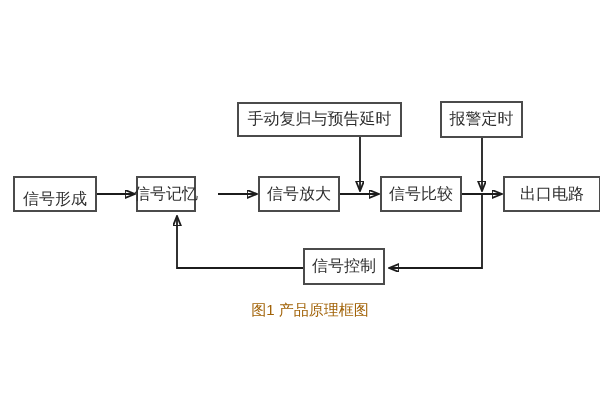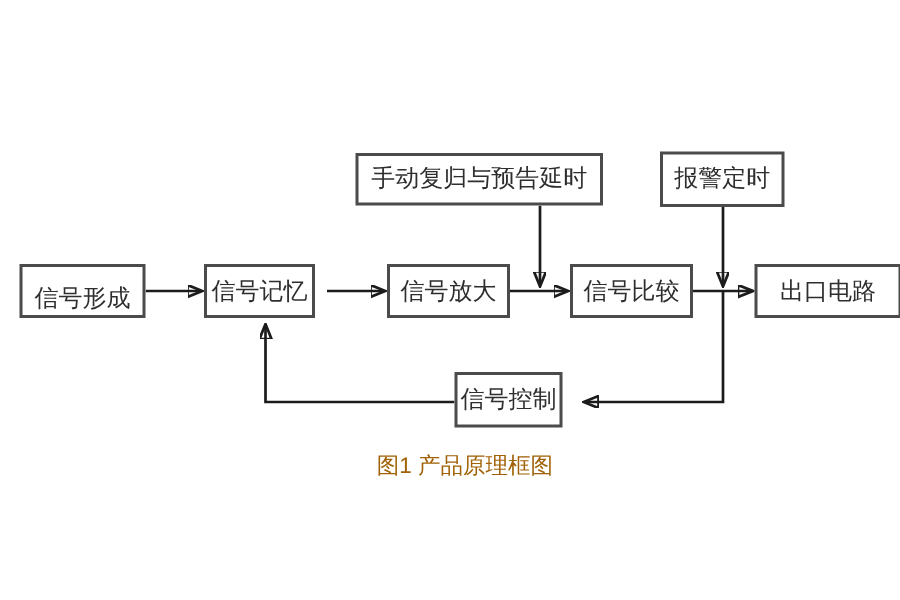--- a/index.html
+++ b/index.html
@@ -16,27 +16,27 @@
     position:absolute;
     box-sizing:border-box;
     border:2px solid #4b4b4b;
     background:#ffffff;
     display:flex;align-items:center;justify-content:center;
     font-size:16px;color:#2e2e2e;
     white-space:nowrap;
     z-index:2;
   }
   .node-signal-formation     {left:13px; top:176px;width:84px; height:36px;align-items:flex-end;}
-  .node-signal-memory        {left:136px;top:176px;width:74px; height:36px;}
+  .node-signal-memory        {left:136px;top:176px;width:60px; height:36px;}
   .node-signal-amplification {left:258px;top:176px;width:82px; height:36px;}
   .node-signal-comparison    {left:380px;top:176px;width:82px; height:36px;}
   .node-output-circuit       {left:503px;top:176px;width:98px; height:36px;}
   .node-manual-reset-delay   {left:237px;top:102px;width:165px;height:35px;text-align:right;}
   .node-alarm-timing         {left:440px;top:101px;width:83px; height:37px;justify-content:center;}
-  .node-signal-control       {left:303px;top:248px;width:72px; height:37px;}
+  .node-signal-control       {left:303px;top:248px;width:82px; height:37px;}
   .caption{
     position:absolute;left:230px;top:301px;width:160px;
     text-align:center;font-size:15px;color:#a16207;z-index:2;
   }
 </style>
 </head>
 <body>
 
 <div class="canvas">
 

